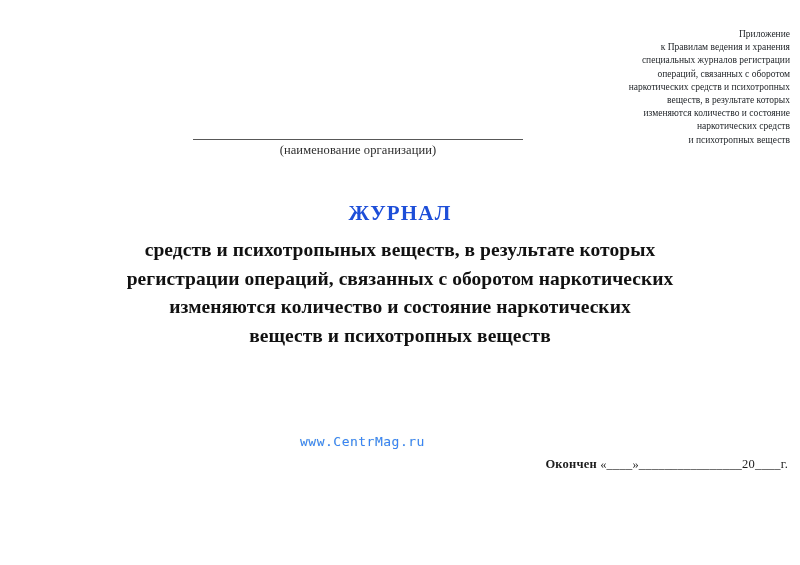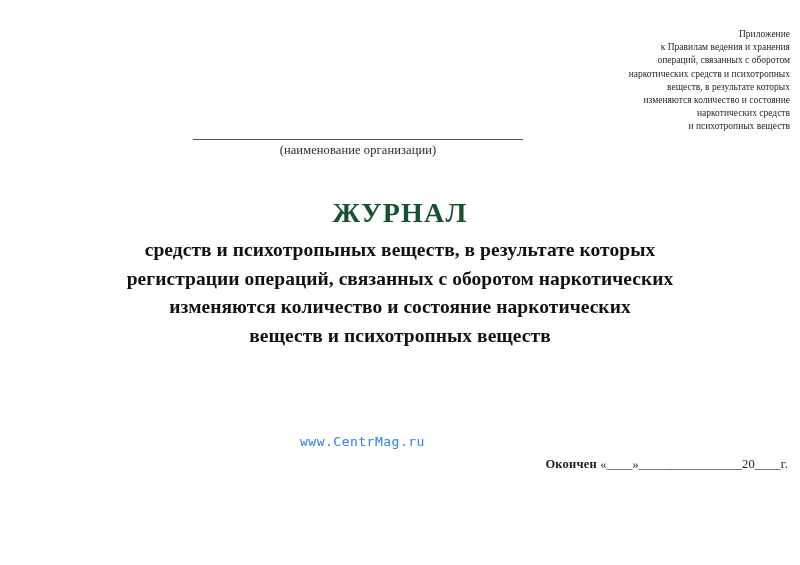--- a/index.html
+++ b/index.html
@@ -63,24 +63,24 @@
 
   
   .title-block {
     position: absolute;
     top: 198px;
     left: 60px;
     width: 680px;
     text-align: center;
   }
   .title-main {
-    font-size: 28px;
+    font-size: 21px;
     font-weight: bold;
     letter-spacing: 1.2px;
-    color: #14532d;
+    color: #1d4ed8;
     line-height: 30px;
   }
   .title-sub {
     margin-top: 8px;
     font-size: 19.5px;
     font-weight: bold;
     line-height: 28.5px;
     color: #111111;
     letter-spacing: 0.05px;
   }
@@ -122,20 +122,21 @@
   }
 </style>
 </head>
 <body>
 
 <div class="page">
 
   <div class="appendix">
     <div>Приложение</div>
     <div>к Правилам ведения и хранения</div>
+    <div>специальных журналов регистрации</div>
     <div>операций, связанных с оборотом</div>
     <div>наркотических средств и психотропных</div>
     <div>веществ, в результате которых</div>
     <div>изменяются количество и состояние</div>
     <div>наркотических средств</div>
     <div>и психотропных веществ</div>
   </div>
 
   <div class="org-block">
     <span class="org-rule"></span>

